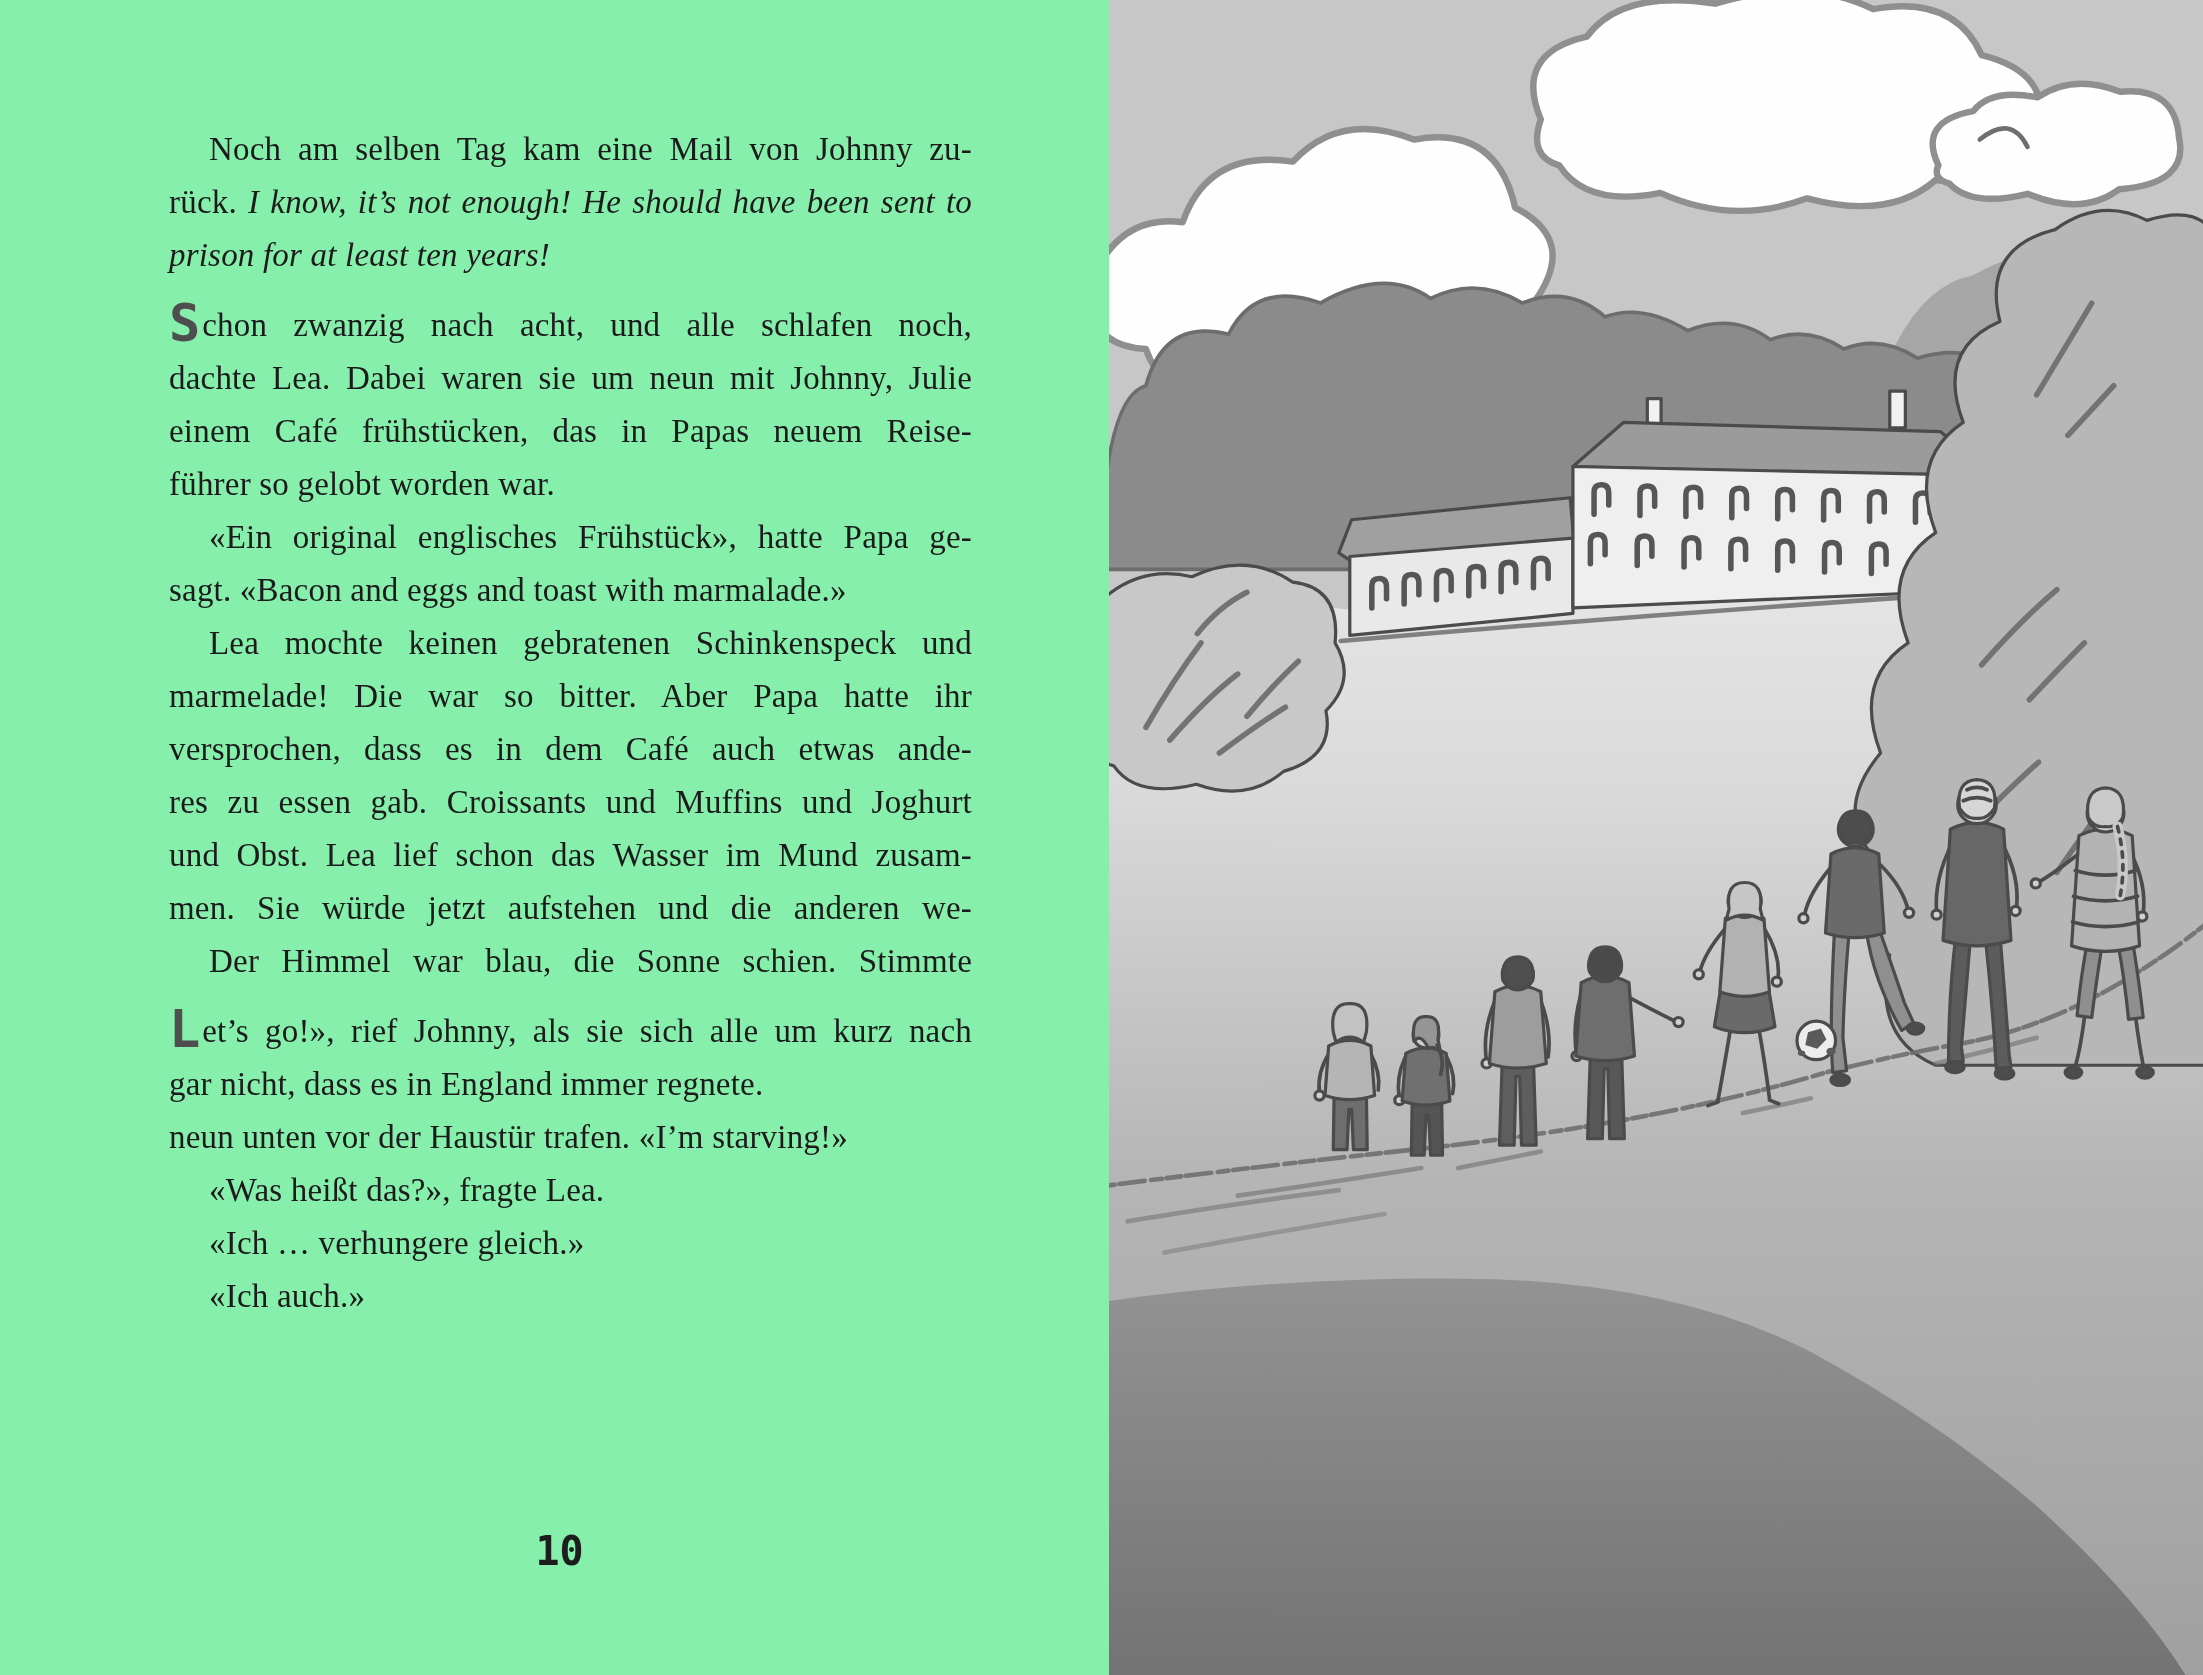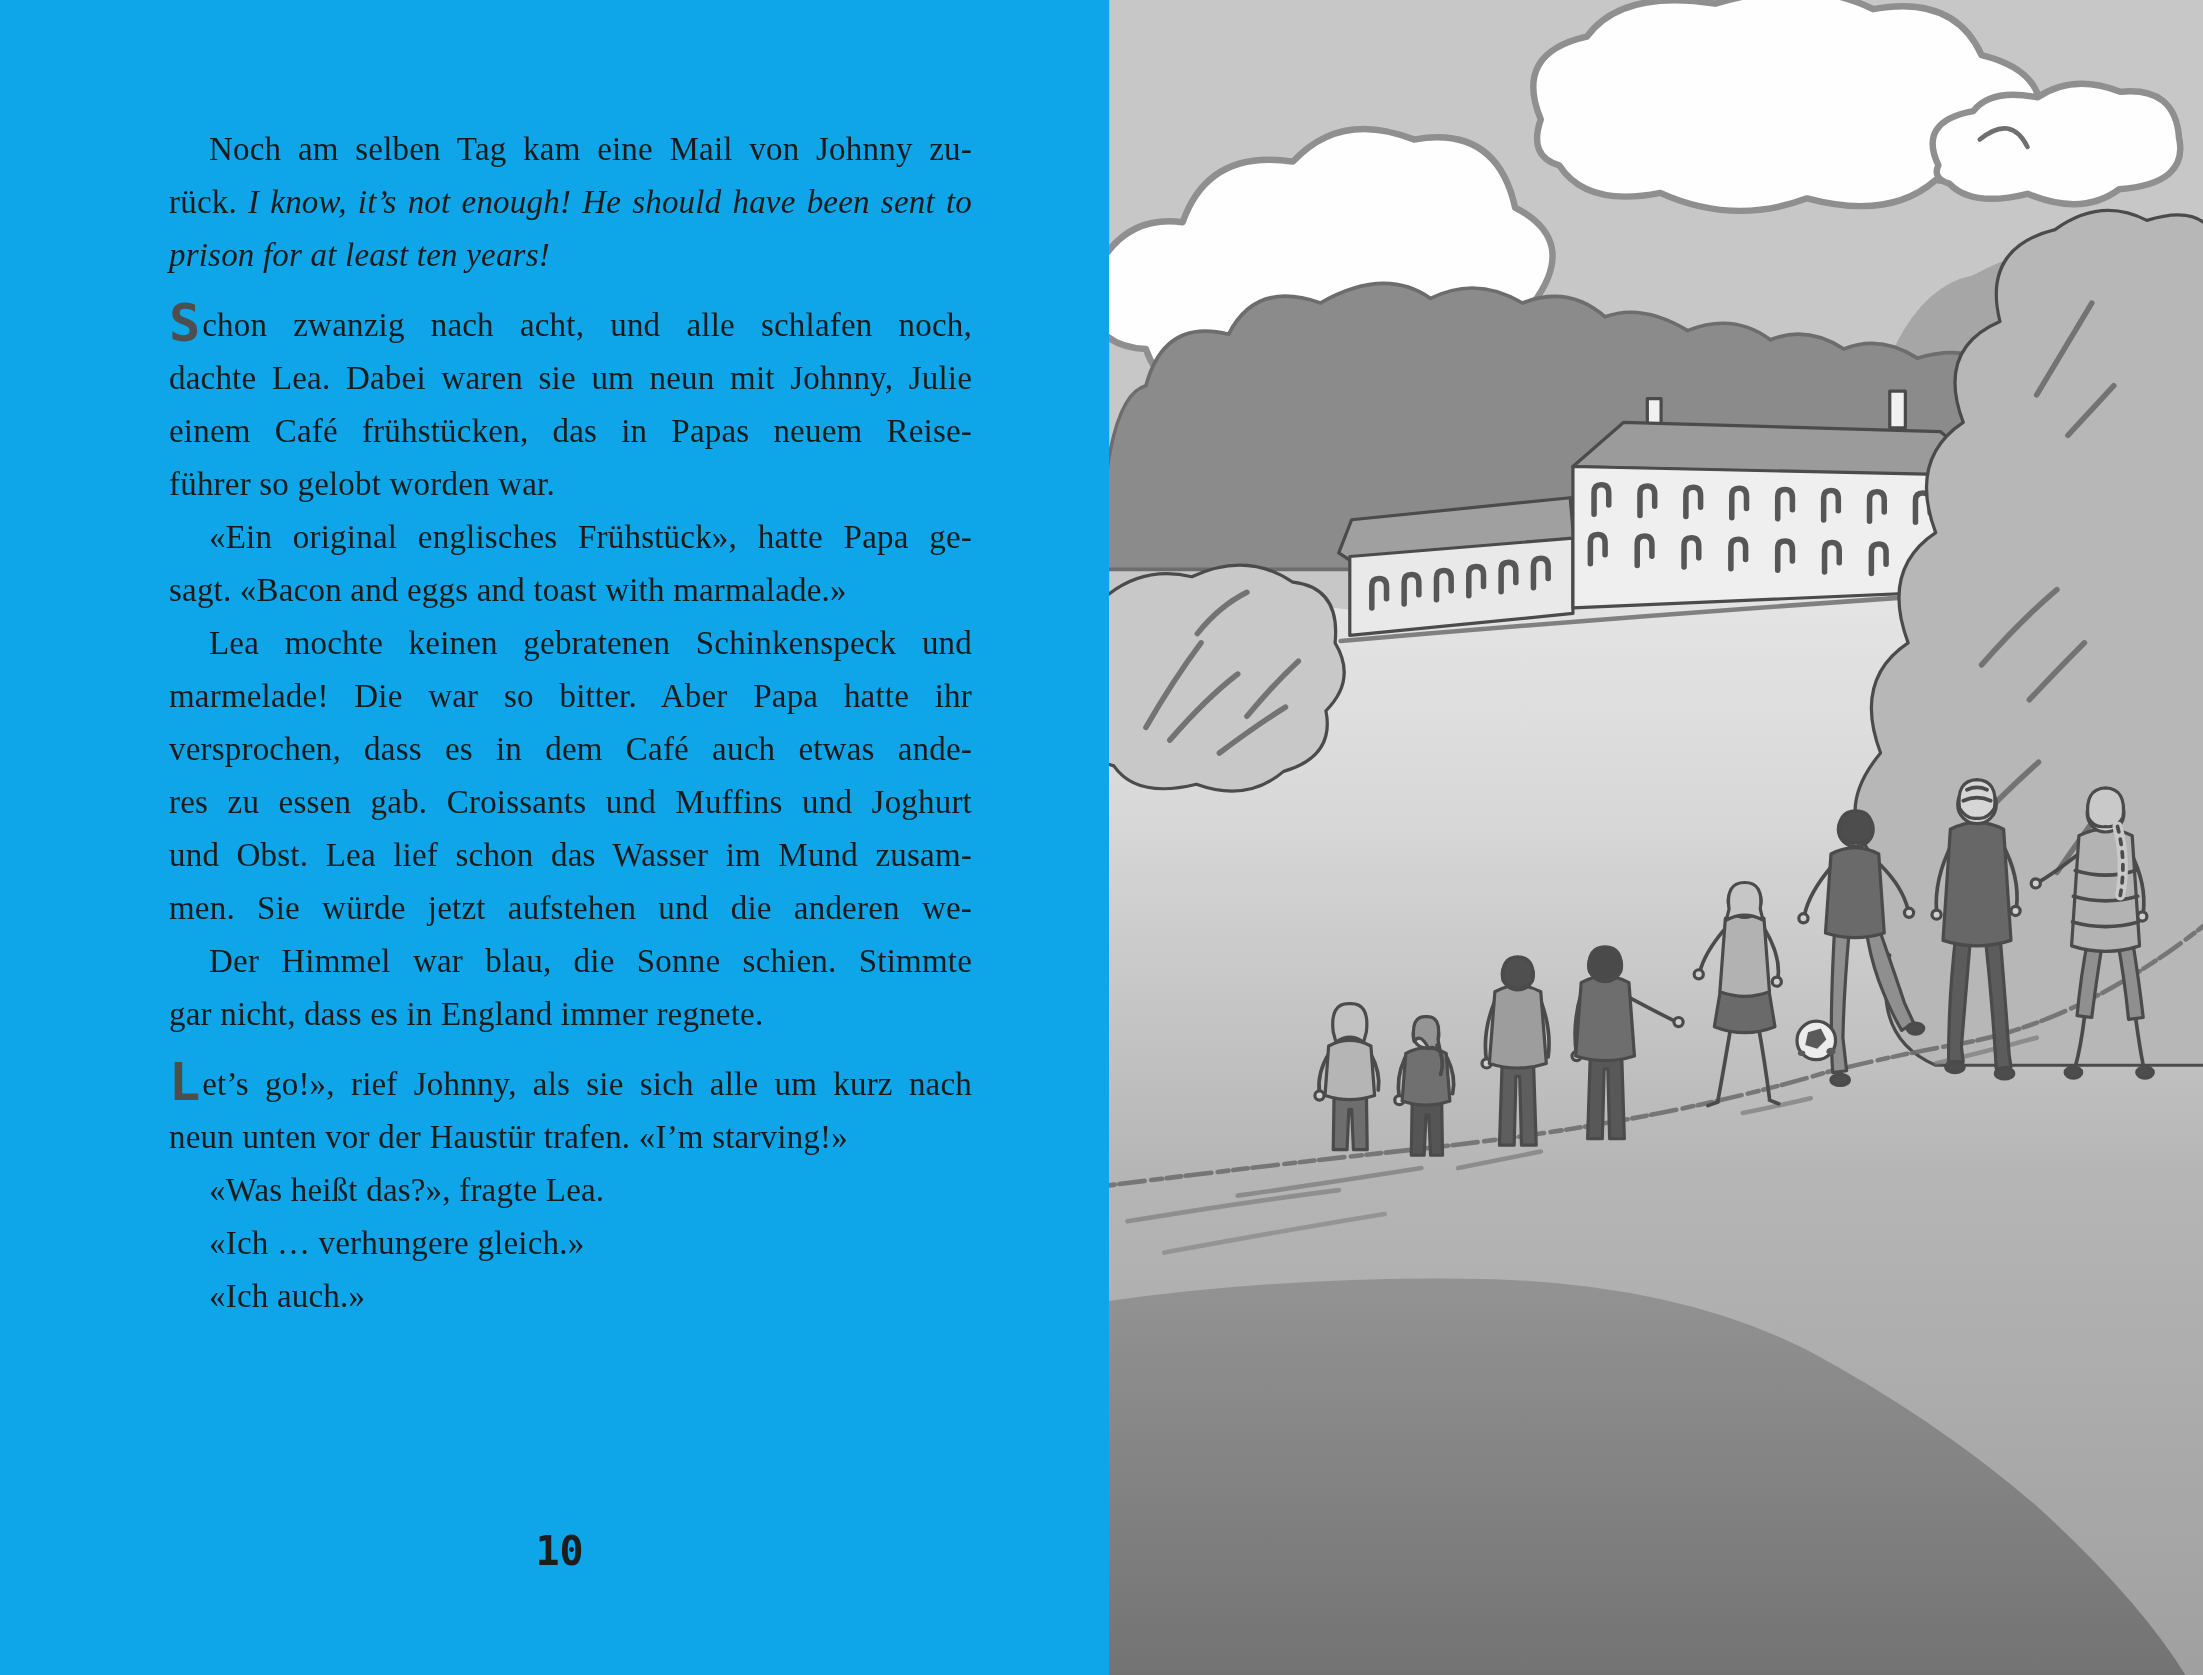--- a/index.html
+++ b/index.html
@@ -1,20 +1,20 @@
 <!DOCTYPE html>
 <html style="font-size:14.7px"><head>
 <meta charset="utf-8">
 <style>
   html,body{margin:0;padding:0;}
   body{
     width:2204px;height:1675px;position:relative;background:#ffffff;
     font-family:"Liberation Serif",serif;overflow:hidden;
   }
-  .left-page{position:absolute;left:0;top:0;width:1200px;height:1675px;background:#0ea5e9;}
+  .left-page{position:absolute;left:0;top:0;width:1200px;height:1675px;background:#86efac;}
   .text-col{
     position:absolute;left:169px;top:123px;width:803px;
     font-size:33px;line-height:53px;color:#1b1b1b;letter-spacing:0.2px;
   }
   .line{text-align:justify;text-align-last:justify;}
   .line.lastline{text-align-last:left;}
   .line.indent{text-indent:40px;}
   .line.gap{margin-top:17px;}
   .line i{font-style:italic;}
   .dropcap{
@@ -50,22 +50,22 @@
       <div class="line lastline"><span>führer so gelobt worden war.</span></div>
       <div class="line indent"><span>«Ein original englisches Frühstück», hatte Papa ge-</span></div>
       <div class="line lastline"><span>sagt. «Bacon and eggs and toast with marmalade.»</span></div>
       <div class="line indent"><span>Lea mochte keinen gebratenen Schinkenspeck und</span></div>
       <div class="line"><span>marmelade! Die war so bitter. Aber Papa hatte ihr</span></div>
       <div class="line"><span>versprochen, dass es in dem Café auch etwas ande-</span></div>
       <div class="line"><span>res zu essen gab. Croissants und Muffins und Joghurt</span></div>
       <div class="line"><span>und Obst. Lea lief schon das Wasser im Mund zusam-</span></div>
       <div class="line"><span>men. Sie würde jetzt aufstehen und die anderen we-</span></div>
       <div class="line indent"><span>Der Himmel war blau, die Sonne schien. Stimmte</span></div>
+      <div class="line gap"><span class="dropcap">L</span><span>et’s go!», rief Johnny, als sie sich alle um kurz nach</span></div>
       <div class="line lastline"><span>gar nicht, dass es in England immer regnete.</span></div>
-      <div class="line gap"><span class="dropcap">L</span><span>et’s go!», rief Johnny, als sie sich alle um kurz nach</span></div>
       <div class="line lastline"><span>neun unten vor der Haustür trafen. «I’m starving!»</span></div>
       <div class="line lastline indent"><span>«Was heißt das?», fragte Lea.</span></div>
       <div class="line lastline indent"><span>«Ich … verhungere gleich.»</span></div>
       <div class="line lastline indent"><span>«Ich auch.»</span></div>
     </div>
   <div class="page-num">10</div>
 </div>
 
 <div class="illustration">
 <svg viewBox="0 0 1192 1824" xmlns="http://www.w3.org/2000/svg">

